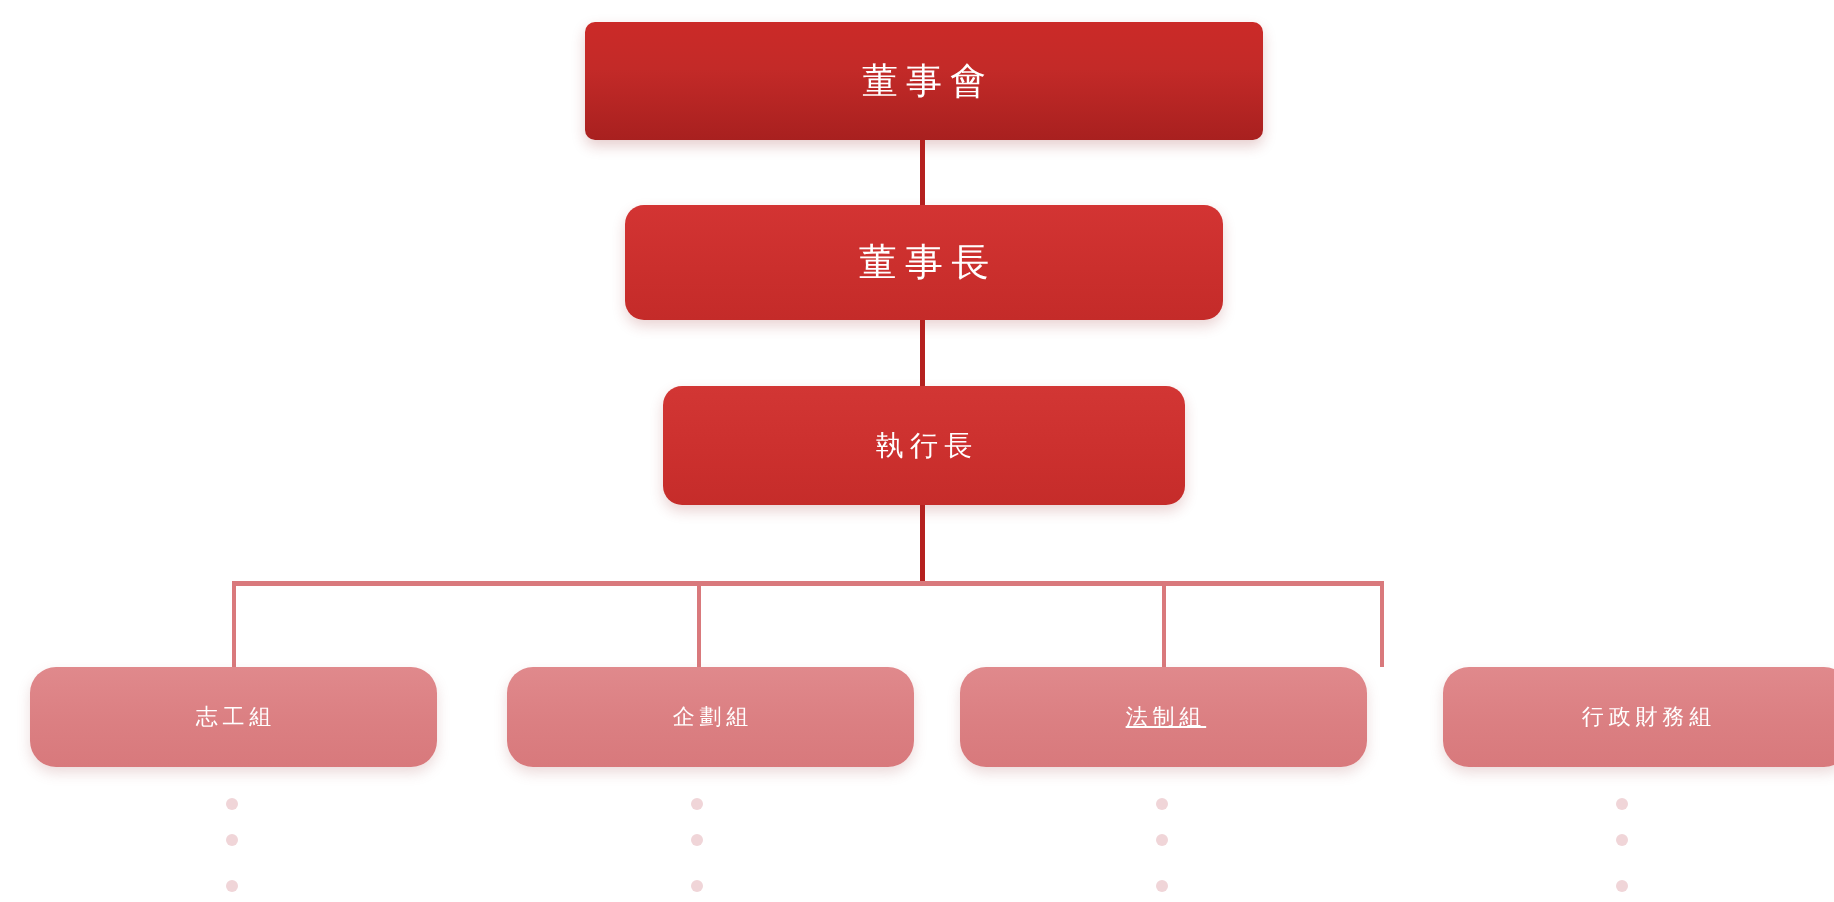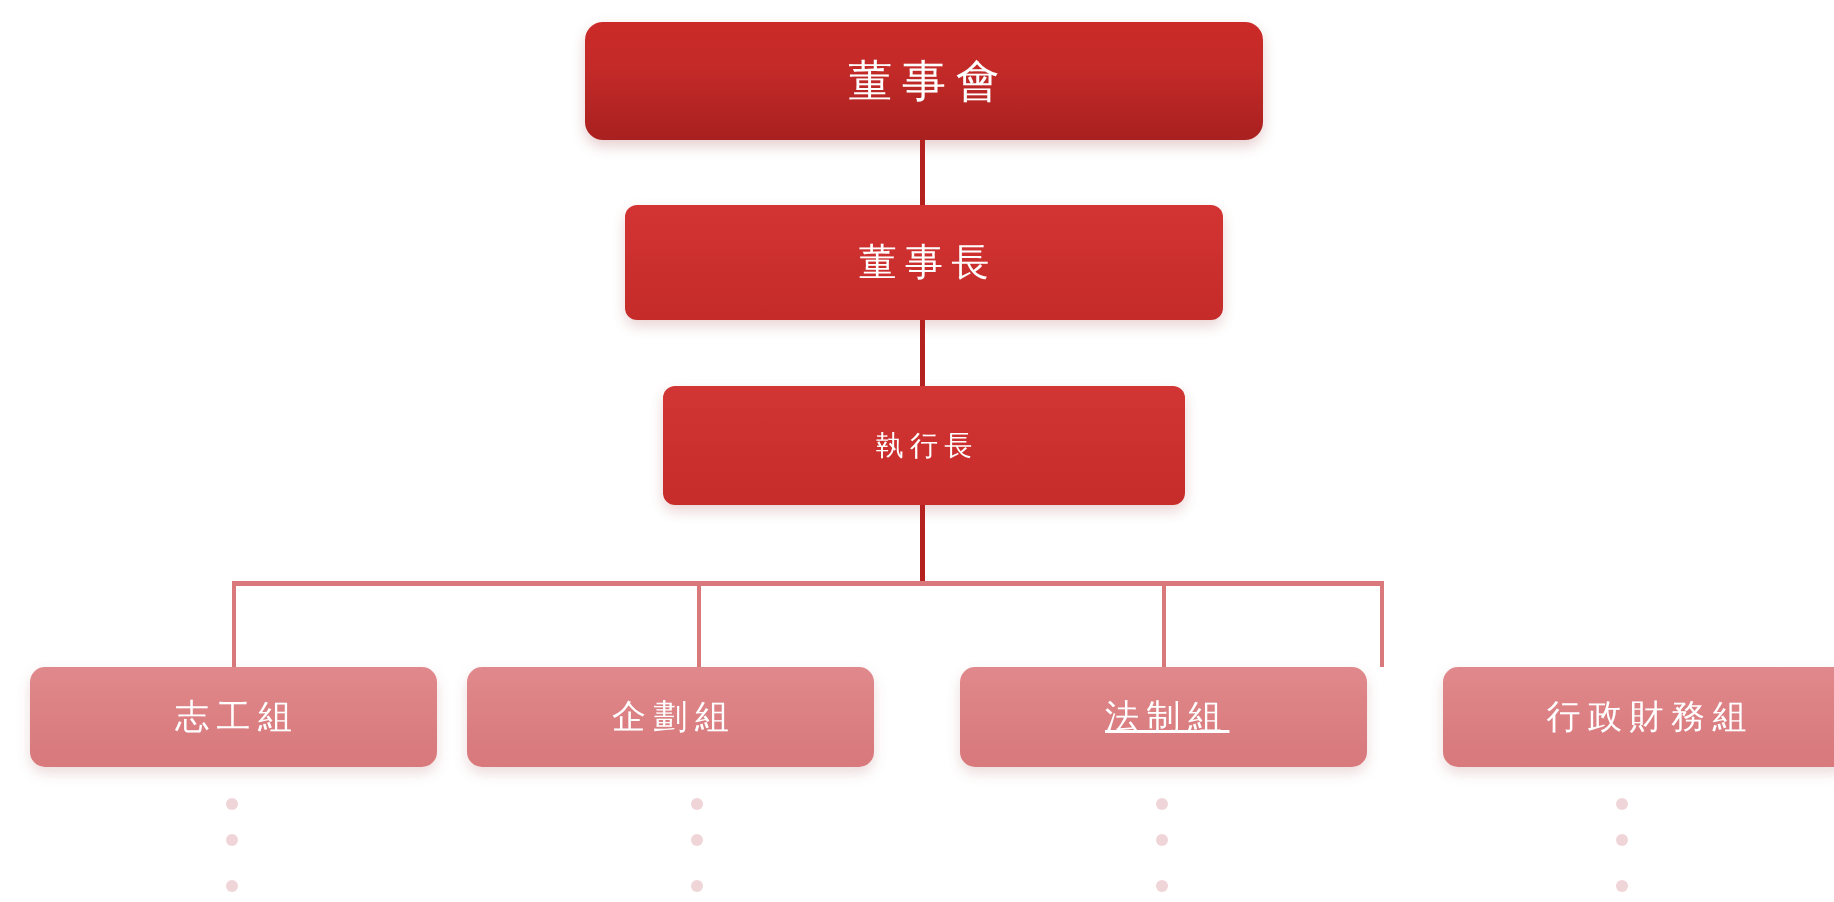--- a/index.html
+++ b/index.html
@@ -18,37 +18,37 @@
     overflow: hidden;
   }
 
   
   .node {
     position: absolute;
     display: flex;
     align-items: center;
     justify-content: center;
     box-sizing: border-box;
-    border-radius: 12px;
+    border-radius: 19px;
     color: #ffffff;
     text-align: center;
     letter-spacing: 0.22em;
     text-indent: 0.22em;
     white-space: nowrap;
     user-select: none;
   }
 
   
   .node.level-0 {
     left: 585px;
     top: 22px;
     width: 678px;
     height: 118px;
-    font-size: 44px;
-    border-radius: 18px;
+    font-size: 36px;
+    border-radius: 10px;
     background: linear-gradient(180deg, #cb2a28 0%, #c32a28 40%, #a8201f 100%);
     box-shadow: 0 6px 14px rgba(140, 26, 26, 0.22);
   }
 
   
   .node.level-1 {
     left: 625px;
     top: 205px;
     width: 598px;
     height: 115px;
@@ -67,22 +67,22 @@
     background: linear-gradient(180deg, #d23634 0%, #cc302e 55%, #c52c2a 100%);
     box-shadow: 0 6px 14px rgba(150, 35, 35, 0.20);
   }
 
   
   .node.leaf {
     position: absolute;
     top: 667px;
     width: 407px;
     height: 100px;
-    font-size: 34px;
-    border-radius: 15px;
+    font-size: 22px;
+    border-radius: 26px;
     background: linear-gradient(180deg, #e0898c 0%, #db7f82 55%, #d8797c 100%);
     box-shadow: 0 6px 13px rgba(170, 90, 92, 0.22);
   }
 
   
   .conn {
     position: absolute;
     background: #b5211f;
   }
   .conn.light {
@@ -148,21 +148,21 @@
 
   <div class="conn light bus"></div>
 
   <div class="conn light drop" style="left:232px;"></div>
   <div class="conn light drop" style="left:697px;"></div>
   <div class="conn light drop" style="left:1162px;"></div>
   <div class="conn light drop" style="left:1380px;"></div>
 
   <div class="node leaf" style="left:30px;">志工組</div>
 
-  <div class="node leaf" style="left:467px;">企劃組</div>
+  <div class="node leaf" style="left:507px;">企劃組</div>
 
   <div class="node leaf" style="left:960px;text-decoration:underline;">法制組</div>
 
   <div class="node leaf" style="left:1443px;">行政財務組</div>
 
   <div class="dots" style="left:226px;">
     <span class="dot"></span>
     <span class="dot"></span>
     <span class="dot last"></span>
   </div>

